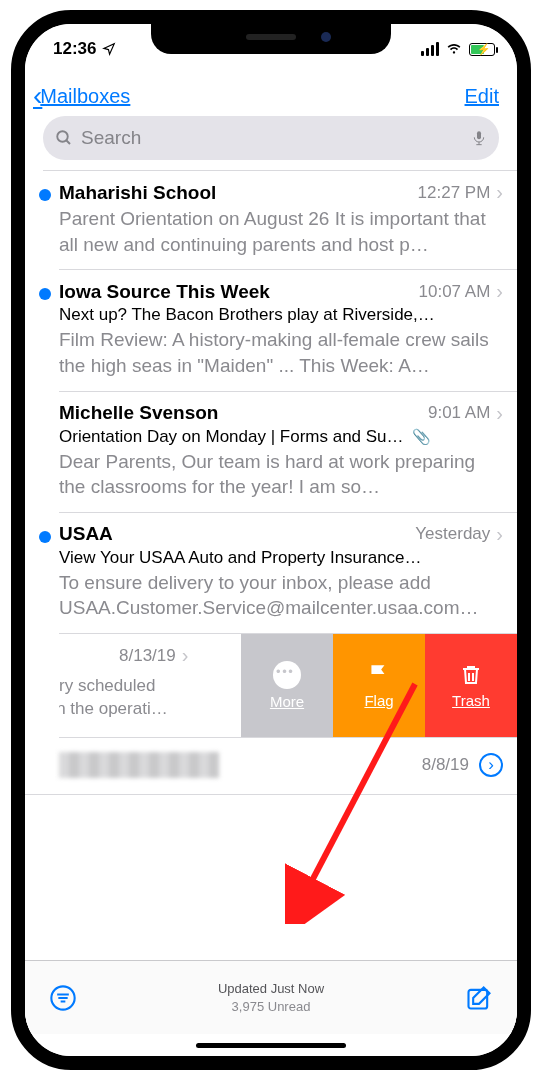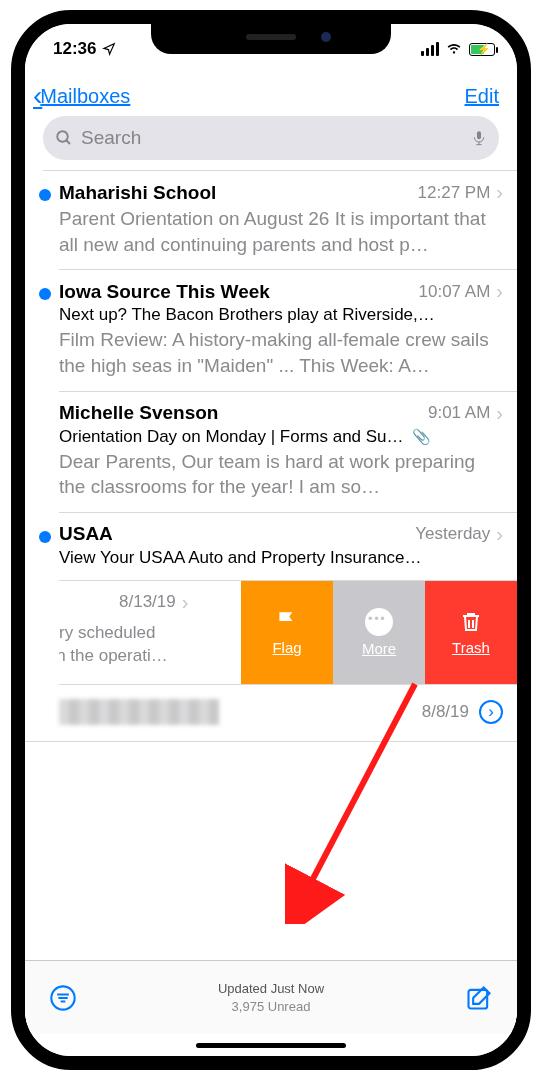--- a/index.html
+++ b/index.html
@@ -240,42 +240,43 @@
       <div class="sep"></div>
 
       <div class="row">
         <div class="dot"></div>
         <div class="line1">
           <span class="sender">USAA</span>
           <span class="time">Yesterday</span>
           <span class="chev-r">›</span>
         </div>
         <div class="subj">View Your USAA Auto and Property Insurance…</div>
+        <div class="prev">To ensure delivery to your inbox, please add USAA.Customer.Service@mailcenter.usaa.com…</div>
       </div>
 
       <div class="swiped">
         <div class="left">
           <div class="dt">
             <span>8/13/19</span>
             <span class="chev-r">›</span>
           </div>
           <div class="cutprev">
             <span>urgery scheduled</span><br>
             <span>nts in the operati…</span>
           </div>
         </div>
+        <div class="action a-more">
+          <div class="circ"></div>
+          <span>More</span>
+        </div>
         <div class="action a-flag">
           <svg width="26" height="26" viewBox="0 0 24 24" fill="#fff">
               <path d="M5 3v18M5 3h12l-3 4 3 4H5"></path>
             </svg>
           <span>Flag</span>
-        </div>
-        <div class="action a-more">
-          <div class="circ"></div>
-          <span>More</span>
         </div>
         <div class="action a-trash">
           <svg width="24" height="26" viewBox="0 0 24 24" fill="none" stroke="#fff" stroke-width="2">
               <path d="M4 6h16M9 6V4h6v2M6 6l1 14h10l1-14M10 10v8M14 10v8"></path>
             </svg>
           <span>Trash</span>
         </div>
       </div>
 
       <div class="blurrow">

